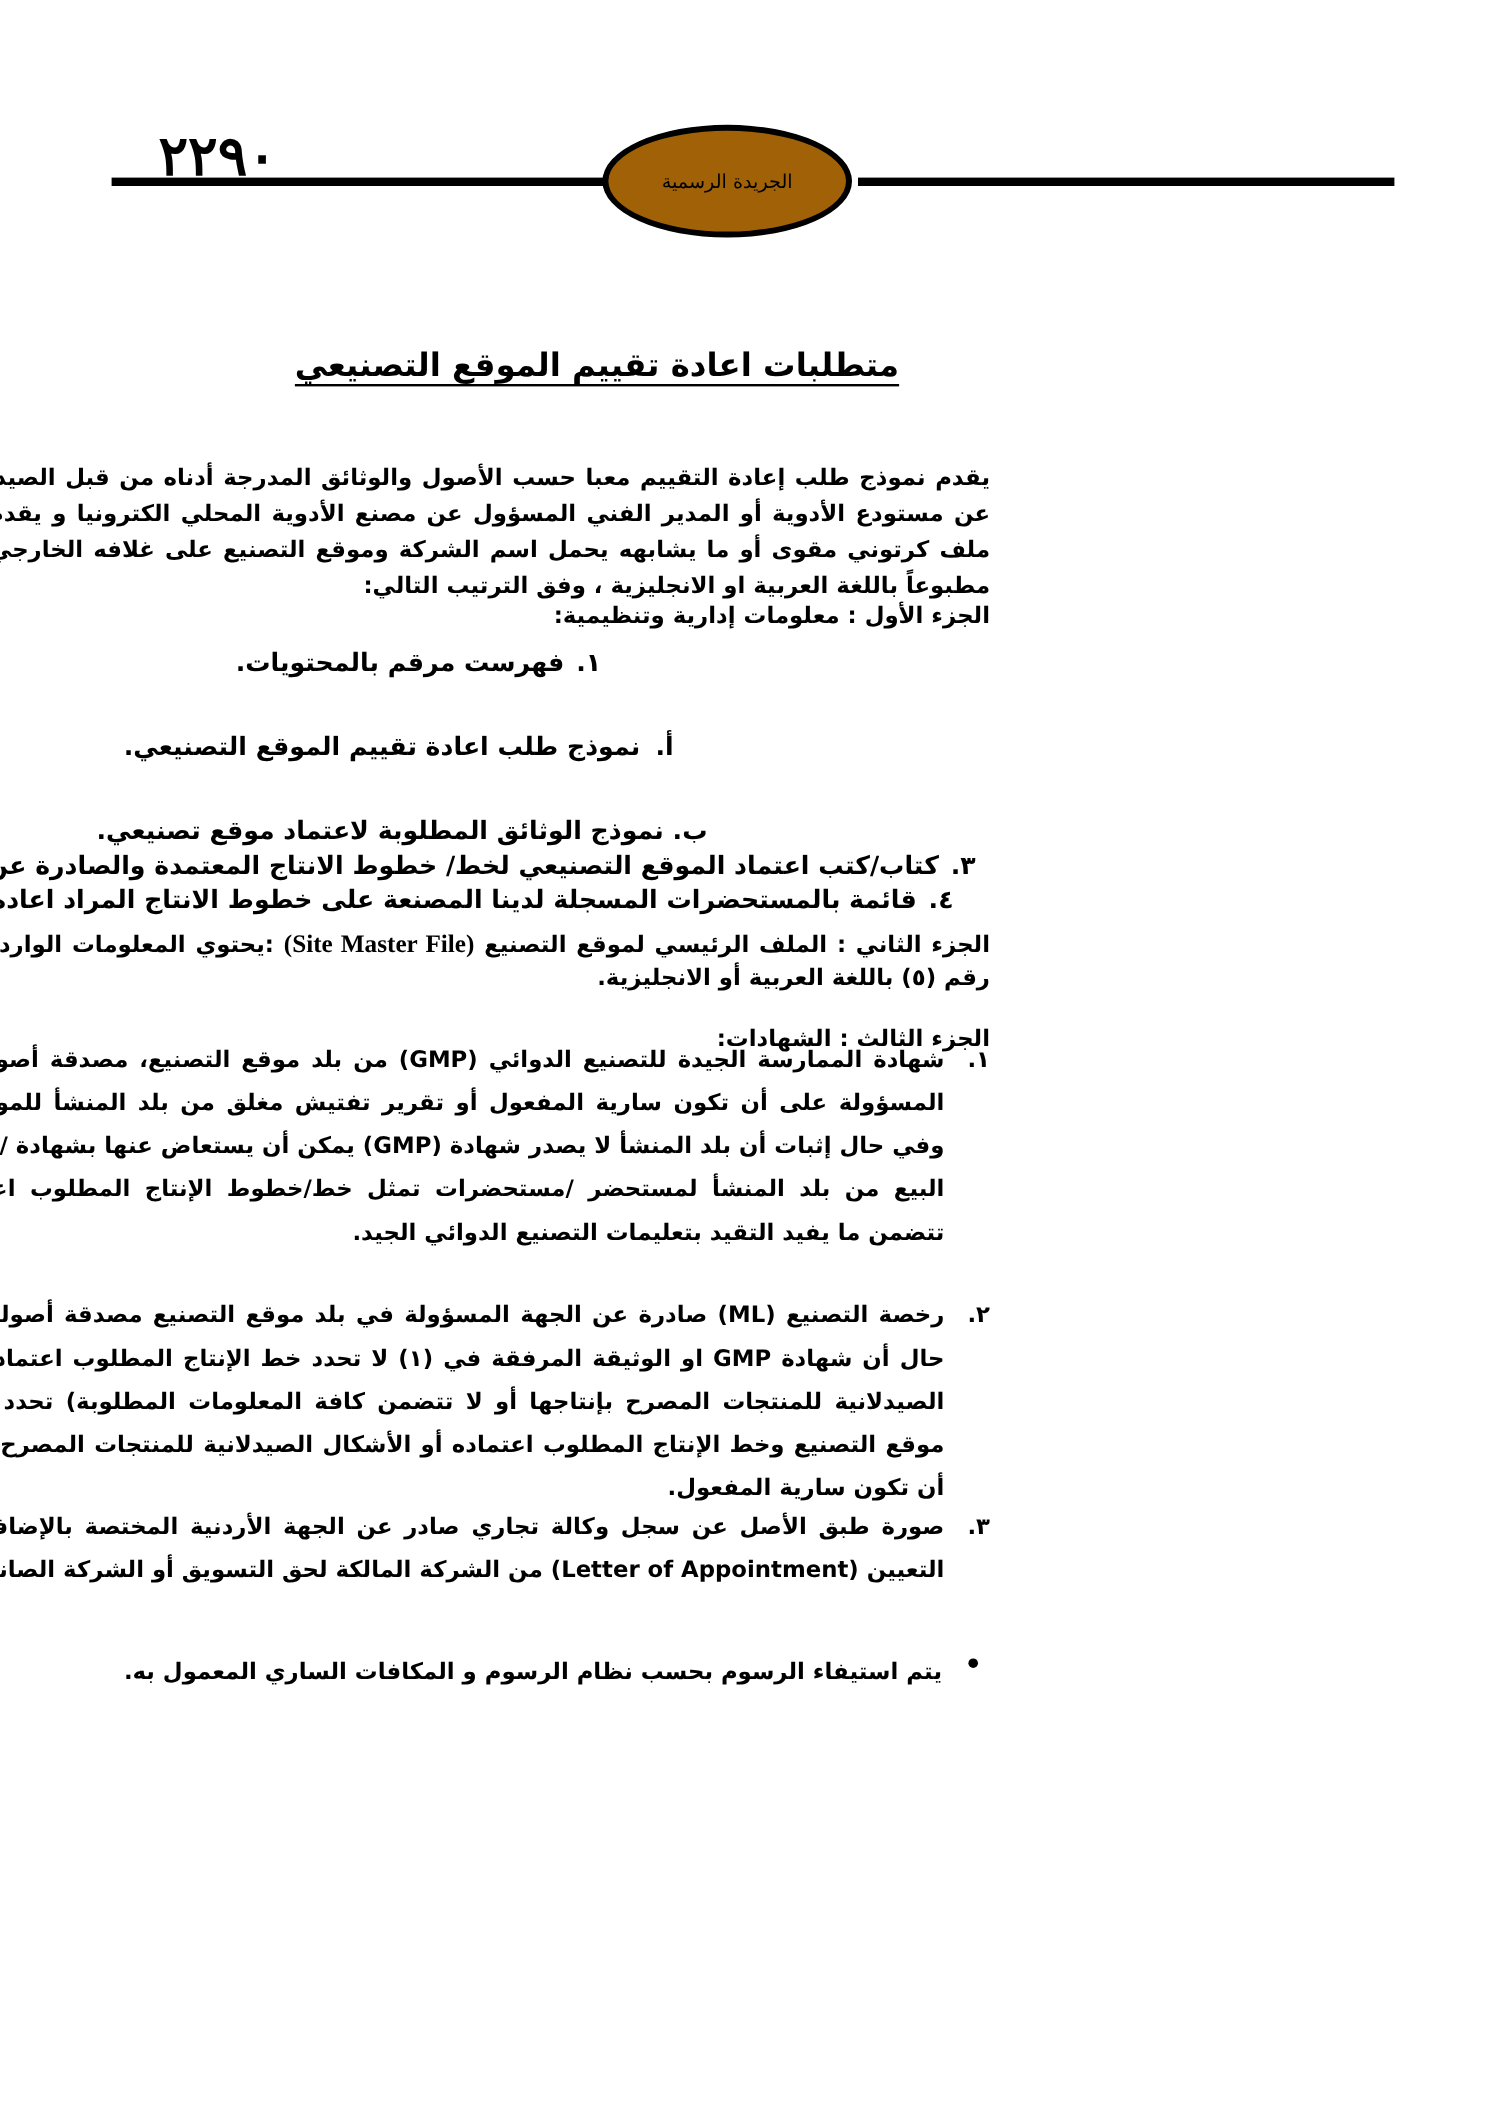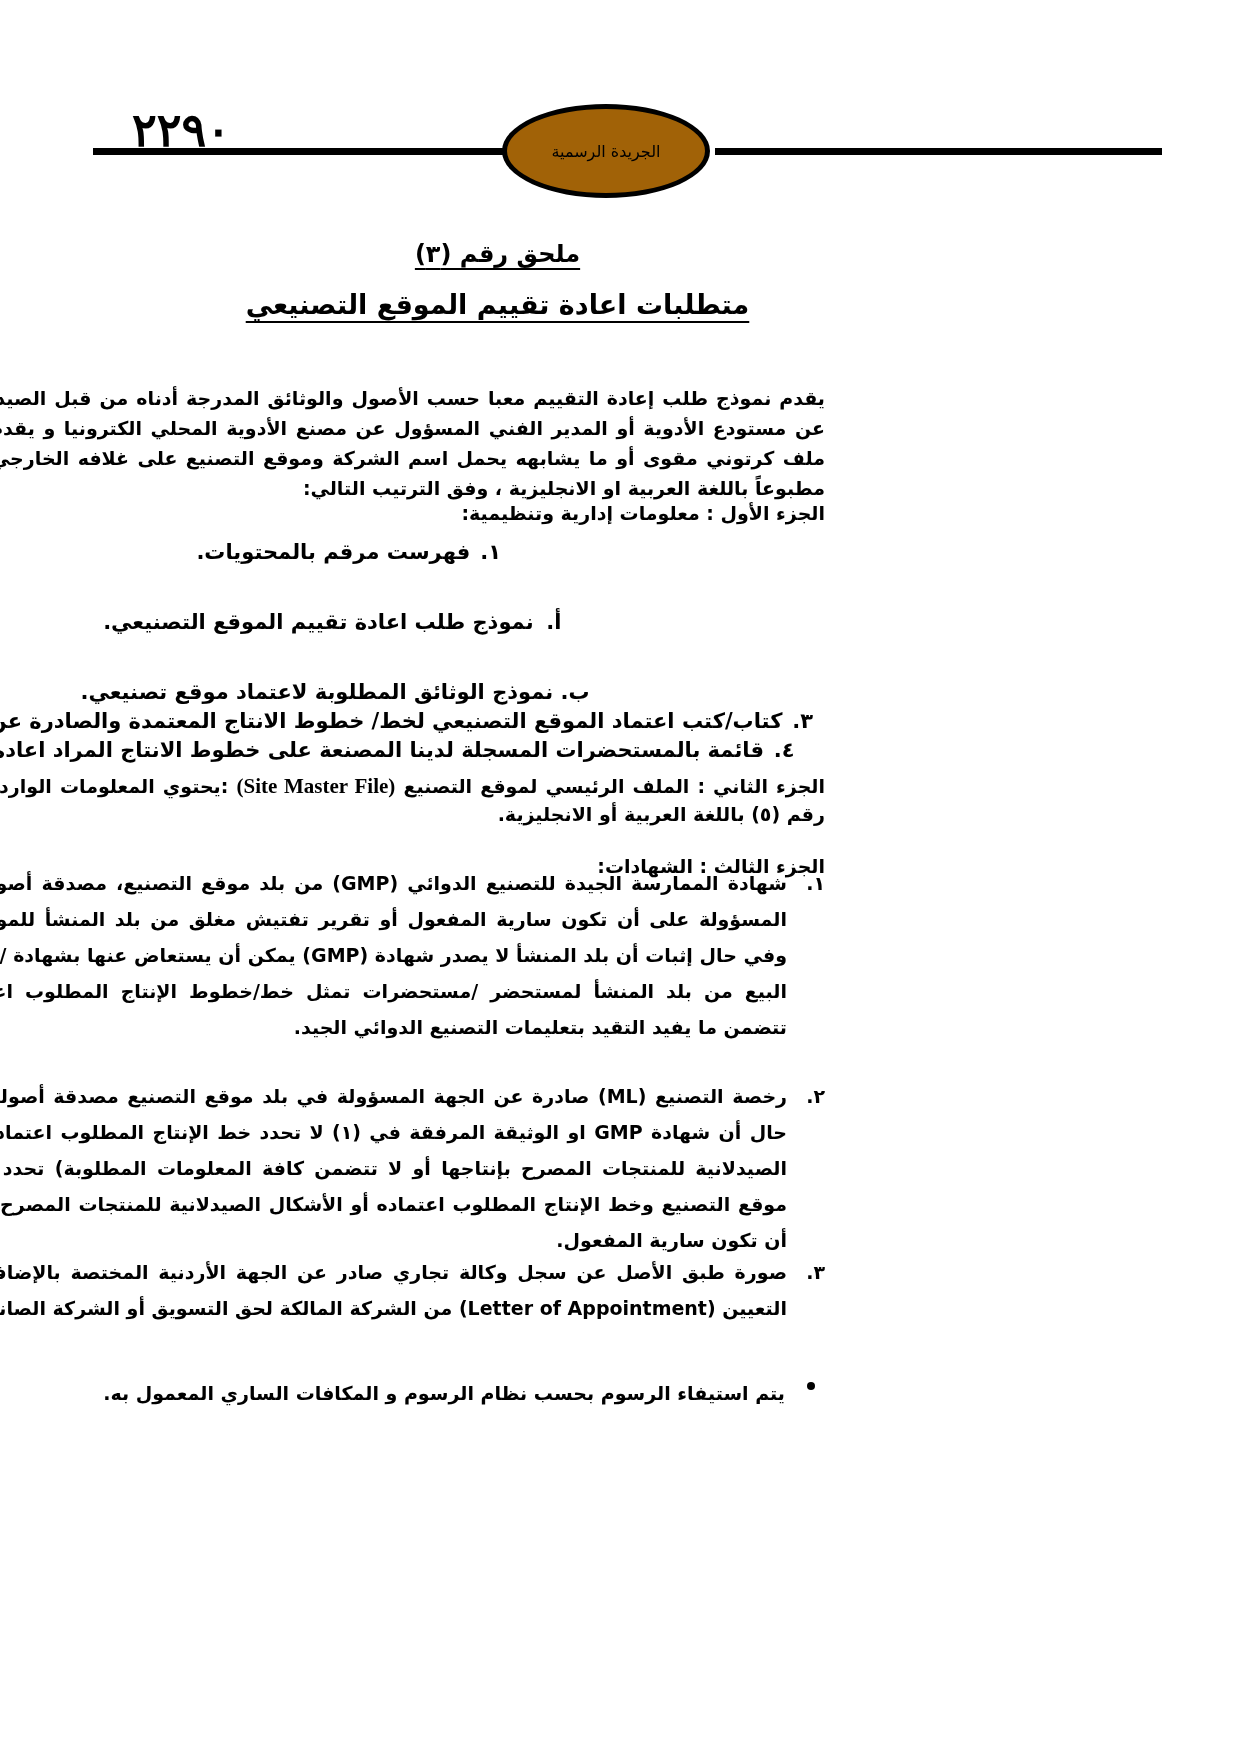--- a/index.html
+++ b/index.html
@@ -203,23 +203,20 @@
 
 <div class="page">
 
   <div class="page-number">٢٢٩٠</div>
   <div class="rule-left"></div>
   <div class="rule-right"></div>
   <div class="header-ellipse">
     <span>الجريدة الرسمية</span>
   </div>
 
-  <div class="annex-title">
-    <span>ملحق رقم (٣)</span>
-  </div>
   <div class="main-title">
     <span>متطلبات اعادة تقييم الموقع التصنيعي</span>
   </div>
 
   <div class="block intro">يقدم نموذج طلب إعادة التقييم معبا حسب الأصول والوثائق المدرجة أدناه من قبل الصيدلي المسؤول عن مستودع الأدوية أو المدير الفني المسؤول عن مصنع الأدوية المحلي الكترونيا و يقدم ورقيا داخل ملف كرتوني مقوى أو ما يشابهه يحمل اسم الشركة وموقع التصنيع على غلافه الخارجي وعلى جانبه مطبوعاً باللغة العربية او الانجليزية ، وفق الترتيب التالي:</div>
 
   <div class="part-heading part1-heading">الجزء الأول : معلومات إدارية وتنظيمية:</div>
   <div class="part1-list">
     <div class="item">
       <span class="num">١.</span>

